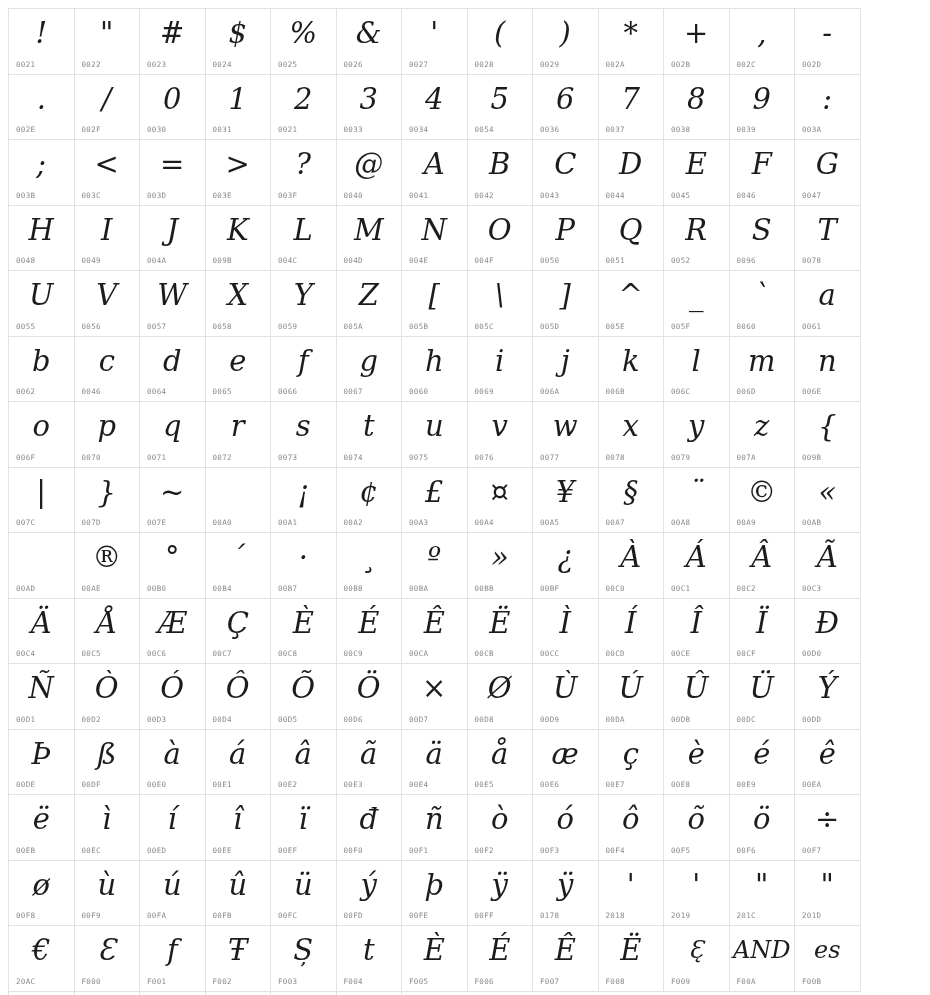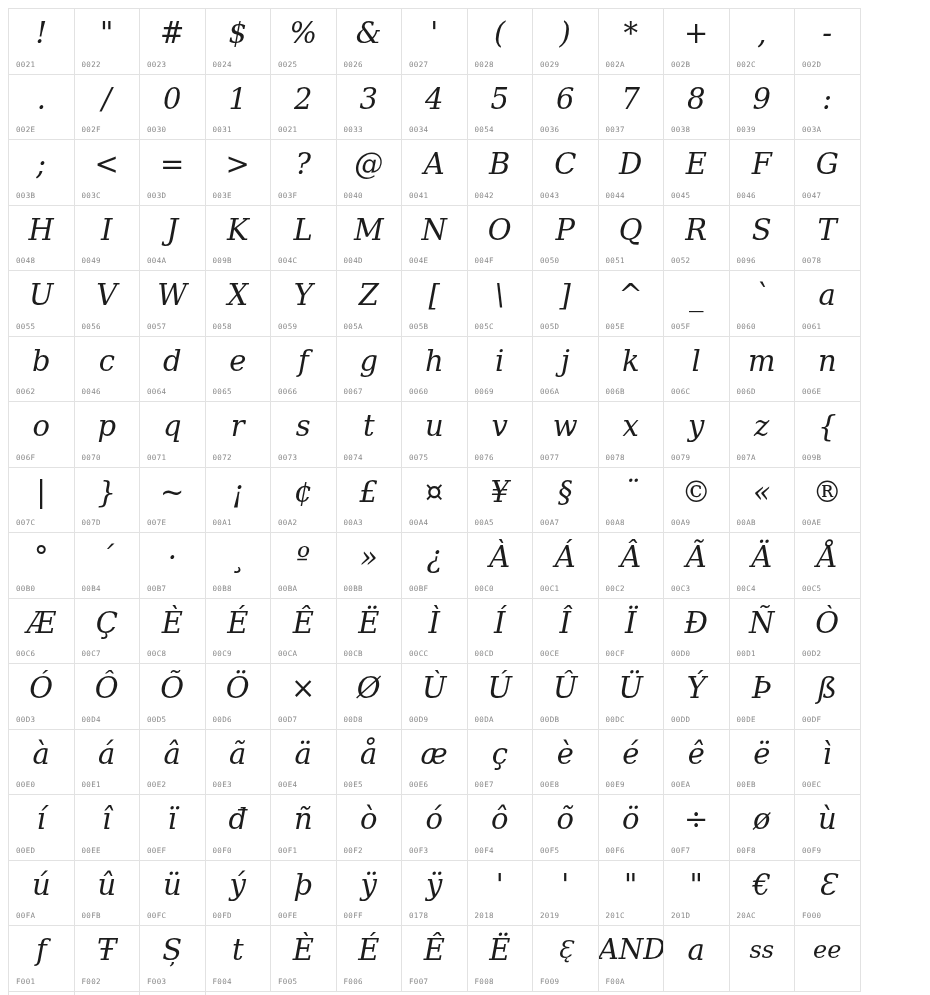--- a/index.html
+++ b/index.html
@@ -46,21 +46,21 @@
     font-size: 29px;
     color: #1c1c1c;
     font-style: italic;
     letter-spacing: 0;
     white-space: nowrap;
   }
   .cell .glyph.wide {
     font-size: 24px;
   }
   .cell .glyph.small {
-    font-size: 28px;
+    font-size: 24px;
   }
   .cell .code {
     position: absolute;
     left: 7px;
     bottom: 5px;
     font-family: "DejaVu Sans Mono", monospace;
     font-size: 7.5px;
     color: #8a8a8a;
     letter-spacing: 0.3px;
   }
@@ -444,20 +444,24 @@
       </div>
       <div class="cell">
         <div class="glyph">}</div>
         <div class="code">007D</div>
       </div>
       <div class="cell">
         <div class="glyph">~</div>
         <div class="code">007E</div>
       </div>
       <div class="cell">
+        <div class="glyph"></div>
+        <div class="code">00A0</div>
+      </div>
+      <div class="cell">
         <div class="glyph">¡</div>
         <div class="code">00A1</div>
       </div>
       <div class="cell">
         <div class="glyph">¢</div>
         <div class="code">00A2</div>
       </div>
       <div class="cell">
         <div class="glyph">£</div>
         <div class="code">00A3</div>
@@ -480,20 +484,24 @@
       </div>
       <div class="cell">
         <div class="glyph">©</div>
         <div class="code">00A9</div>
       </div>
       <div class="cell">
         <div class="glyph">«</div>
         <div class="code">00AB</div>
       </div>
       <div class="cell">
+        <div class="glyph"></div>
+        <div class="code">00AD</div>
+      </div>
+      <div class="cell">
         <div class="glyph">®</div>
         <div class="code">00AE</div>
       </div>
       <div class="cell">
         <div class="glyph">°</div>
         <div class="code">00B0</div>
       </div>
       <div class="cell">
         <div class="glyph">´</div>
         <div class="code">00B4</div>
@@ -834,20 +842,24 @@
         <div class="glyph">Ë</div>
         <div class="code">F008</div>
       </div>
       <div class="cell">
         <div class="glyph wide">Ɛ̨</div>
         <div class="code">F009</div>
       </div>
       <div class="cell">
         <div class="glyph small">AND</div>
         <div class="code">F00A</div>
+      </div>
+      <div class="cell">
+        <div class="glyph wide">es</div>
+        <div class="code">F00B</div>
       </div>
       <div class="cell">
         <div class="glyph">a</div>
       </div>
       <div class="cell">
         <div class="glyph wide">ss</div>
       </div>
       <div class="cell">
         <div class="glyph wide">ee</div>
       </div>

